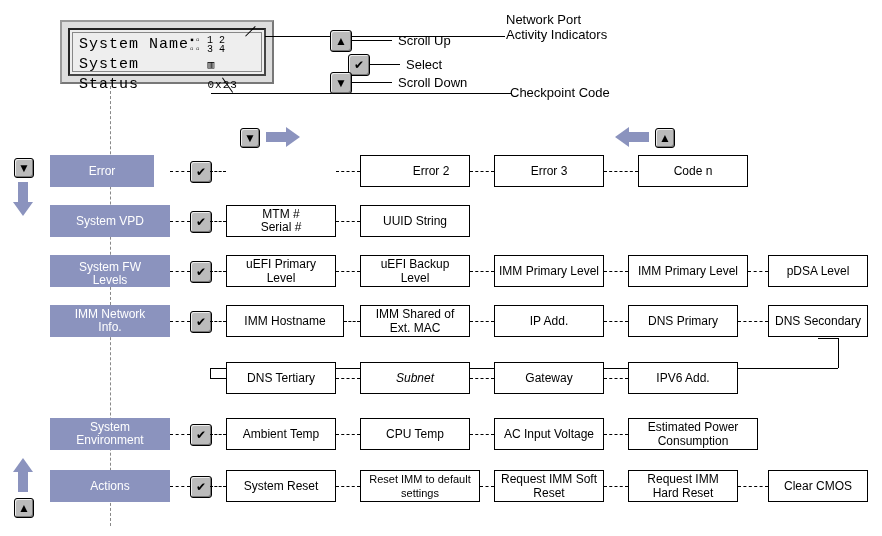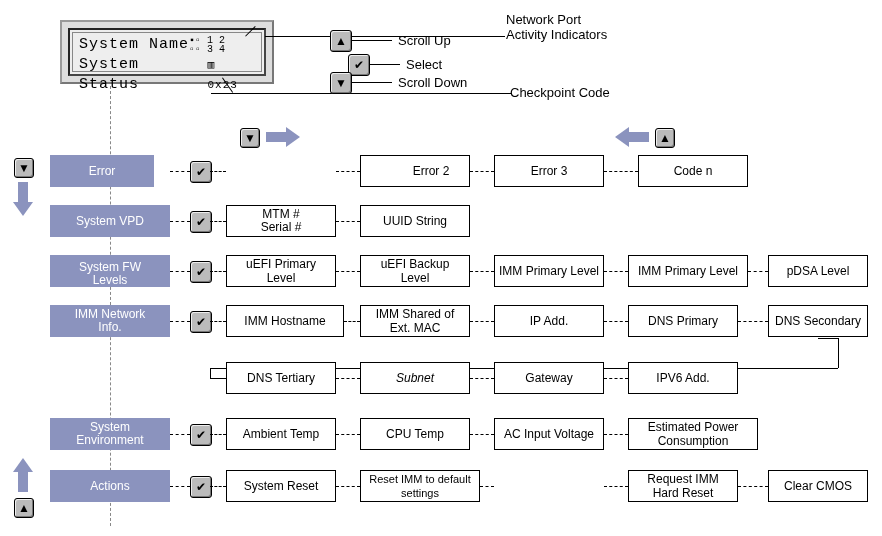--- a/index.html
+++ b/index.html
@@ -340,20 +340,23 @@
       </div>
     <div class="dash" style="left:200px; top:16px; width:16px;"></div>
     <div class="item" style="left:216px; width:110px;">
         <span>System Reset</span>
       </div>
     <div class="dash" style="left:326px; top:16px; width:24px;"></div>
     <div class="item" style="left:350px; width:120px; font-size:11px;">
         <span>Reset IMM to default settings</span>
       </div>
     <div class="dash" style="left:470px; top:16px; width:14px;"></div>
+    <div class="item" style="left:484px; width:110px;">
+        <span>Request IMM Soft Reset</span>
+      </div>
     <div class="dash" style="left:594px; top:16px; width:24px;"></div>
     <div class="item" style="left:618px; width:110px;">
         <span>Request IMM Hard Reset</span>
       </div>
     <div class="dash" style="left:728px; top:16px; width:30px;"></div>
     <div class="item" style="left:758px; width:100px;">
         <span>Clear CMOS</span>
       </div>
   </div>
 

